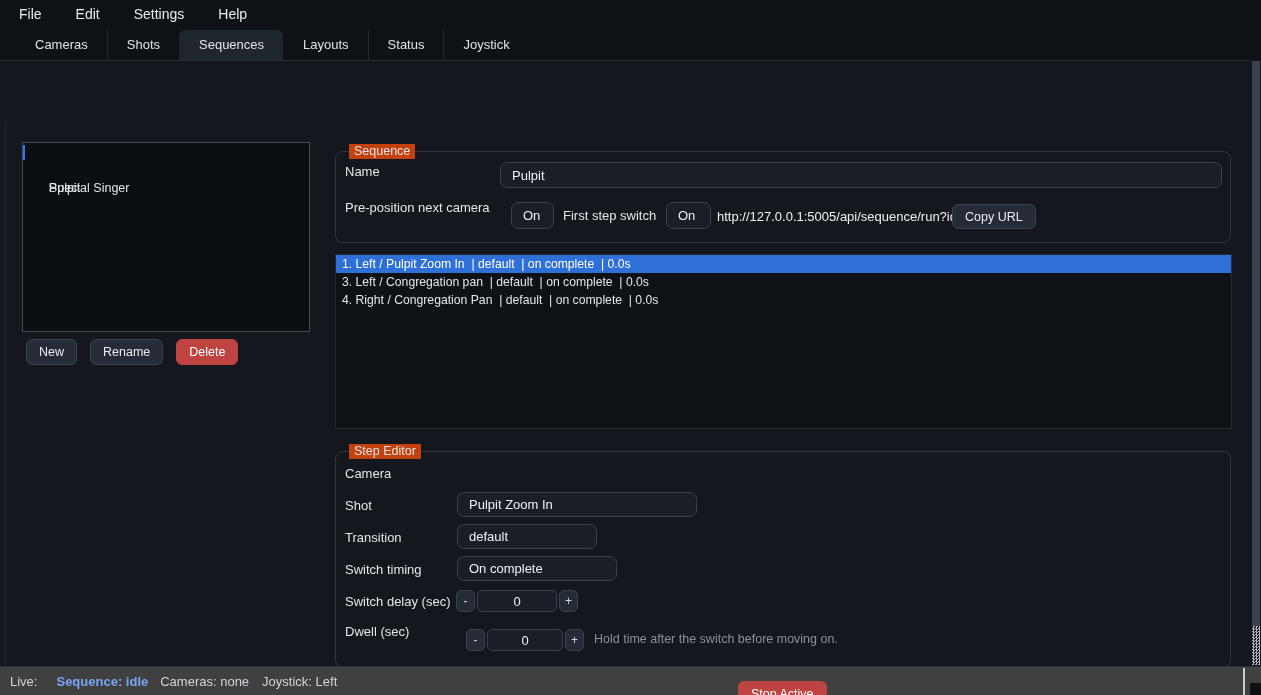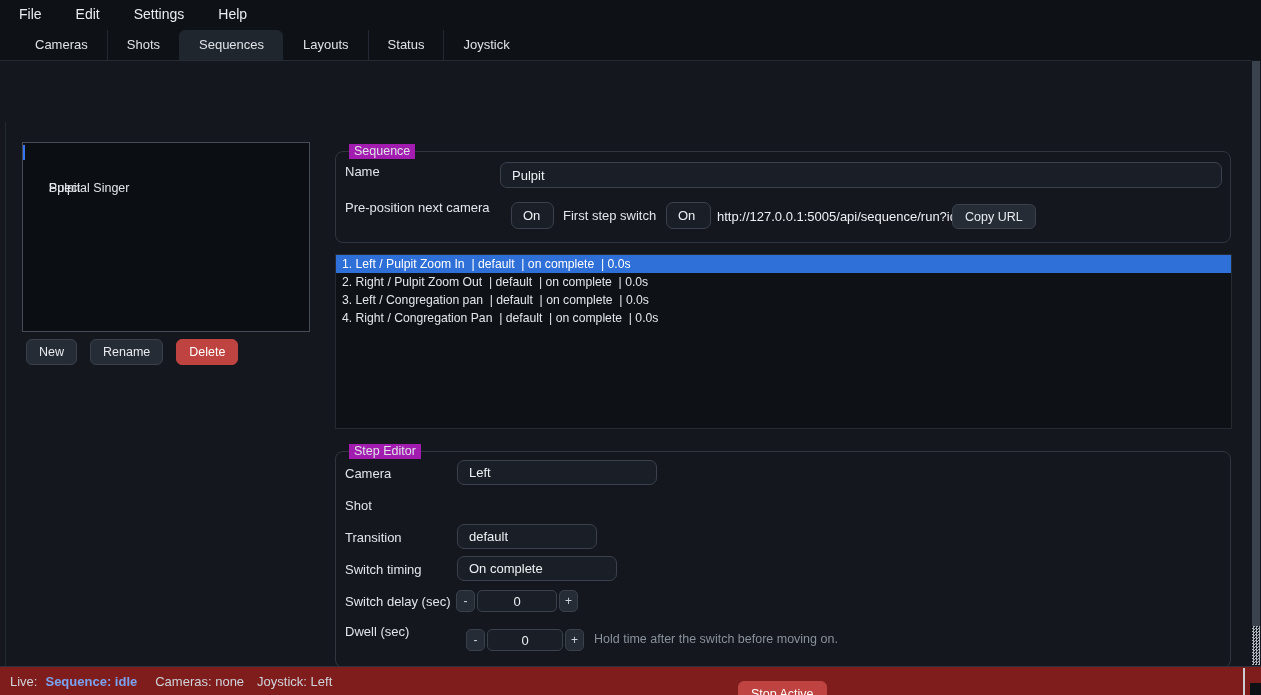--- a/index.html
+++ b/index.html
@@ -26,43 +26,43 @@
   
   .seq-listbox{position:absolute;left:22px;top:81px;width:288px;height:190px;background:#0b0e12;border:1px solid #454c56;}
   .seq-item{position:relative;height:18px;line-height:18px;padding-left:5px;font-size:12.5px;color:#e2e6eb;white-space:pre;}
   .seq-caret{position:absolute;left:0;top:2px;width:2px;height:15px;background:#3574f0;}
   .list-btn-row{position:absolute;left:26px;top:278px;display:flex;gap:13px;}
   
   .btn{display:inline-flex;align-items:center;justify-content:center;height:26px;padding:0 12px;background:#262c36;border:1px solid #3a414c;border-radius:6px;color:#e8ebef;font-size:12.5px;white-space:nowrap;cursor:default;}
   .btn-danger{background:#bf4441;border-color:#bf4441;color:#ffffff;}
   
   .group{position:absolute;border:1px solid #30363f;border-radius:8px;}
-  .group-title{position:absolute;top:-8px;left:13px;background:#a21caf;padding:0 5px;font-size:12.5px;color:#dfe3e8;line-height:15px;}
+  .group-title{position:absolute;top:-8px;left:13px;background:#c2410c;padding:0 5px;font-size:12.5px;color:#dfe3e8;line-height:15px;}
   .g-seq{left:335px;top:90px;width:896px;height:92px;}
   .g-edit{left:335px;top:390px;width:896px;height:217px;}
   .lbl{position:absolute;font-size:13px;color:#e2e6eb;white-space:nowrap;}
   .field{position:absolute;background:#1a1f27;border:1px solid #3a414d;border-radius:7px;color:#eef1f4;font-size:13px;font-family:"Liberation Sans",sans-serif;padding:0 11px;outline:none;}
   input.field{display:block;}
   div.field{display:flex;align-items:center;}
   .hint{position:absolute;font-size:12.5px;color:#89919b;white-space:nowrap;}
   .url-text{position:absolute;font-size:13px;color:#eef1f4;white-space:nowrap;}
   
   .step-list{position:absolute;left:335px;top:193px;width:897px;height:175px;background:#0e1116;border:1px solid #252b33;}
   .step-row{height:18px;line-height:18px;padding-left:6px;font-size:12.2px;color:#e3e7ec;white-space:pre;}
   .step-row.selected{background:#2e6fd8;color:#ffffff;}
   
   .spin-btn{position:absolute;width:19px;height:22px;background:#262c36;border:1px solid #3a414c;border-radius:5px;color:#cfd4da;font-size:12px;display:flex;align-items:center;justify-content:center;}
   .spin-val{position:absolute;height:22px;background:#1a1f27;border:1px solid #3a414d;border-radius:5px;color:#eef1f4;font-size:13px;text-align:center;padding:0;}
   
   .actions-row{position:absolute;left:338px;top:615px;display:flex;gap:8px;}
   
-  .statusbar{position:absolute;left:0;top:666px;width:1261px;height:29px;background:#7f1d1d;border-top:1px solid #2b313a;z-index:5;}
+  .statusbar{position:absolute;left:0;top:666px;width:1261px;height:29px;background:#404040;border-top:1px solid #2b313a;z-index:5;}
   .status-items{position:absolute;left:10px;top:0;height:28px;display:flex;align-items:center;font-size:13px;color:#cfd4da;}
-  .status-seq{color:#7aa3f2;font-weight:bold;margin-left:8px;text-align:right;}
-  .status-cam{margin-left:18px;}
+  .status-seq{color:#7aa3f2;font-weight:bold;margin-left:19px;text-align:right;}
+  .status-cam{margin-left:12px;}
   .status-joy{margin-left:13px;}
   .stop-active{position:absolute;left:738px;top:14px;height:26px;}
   .status-vline{position:absolute;left:1243px;top:1px;width:2px;height:28px;background:#c9ced4;}
   .status-corner{position:absolute;left:1250px;top:16px;width:11px;height:13px;background:#0d1014;}
   
   .scrollbar{position:absolute;left:1251px;top:60px;width:10px;height:605px;background:#14171d;z-index:4;}
   .sb-thumb{position:absolute;left:1px;top:1px;width:8px;height:565px;background:#3a424d;}
   .sb-groove{position:absolute;left:1px;top:566px;width:8px;height:39px;
     background-image:conic-gradient(#adb3bb 90deg,#14181e 90deg 180deg,#adb3bb 180deg 270deg,#14181e 270deg);
     background-size:3px 3px;}
@@ -111,32 +111,31 @@
     <div class="lbl" style="left:9px;top:48px;">Pre-position next camera</div>
     <div class="field" style="left:175px;top:50px;width:43px;height:27px;">On</div>
     <div class="lbl" style="left:227px;top:56px;">First step switch</div>
     <div class="field" style="left:330px;top:50px;width:45px;height:27px;">On</div>
     <div class="url-text" style="left:381px;top:57px;">http://127.0.0.1:5005/api/sequence/run?id=2</div>
     <div class="btn" style="position:absolute;left:616px;top:52px;height:25px;">Copy URL</div>
   </div>
 
   <div class="step-list">
     <div class="step-row selected">1. Left / Pulpit Zoom In  | default  | on complete  | 0.0s</div>
-    <div class="step-row">2. Right / Pulpit Zoom Out  | default  | on complete  | 0.0s</div>
     <div class="step-row">3. Left / Congregation pan  | default  | on complete  | 0.0s</div>
     <div class="step-row">4. Right / Congregation Pan  | default  | on complete  | 0.0s</div>
   </div>
 
   <div class="group g-edit">
     <div class="group-title">Step Editor</div>
 
     <div class="lbl" style="left:9px;top:14px;">Camera</div>
-    <div class="field" style="left:121px;top:8px;width:200px;height:25px;">Left</div>
 
     <div class="lbl" style="left:9px;top:46px;">Shot</div>
+    <div class="field" style="left:121px;top:40px;width:240px;height:25px;">Pulpit Zoom In</div>
 
     <div class="lbl" style="left:9px;top:78px;">Transition</div>
     <div class="field" style="left:121px;top:72px;width:140px;height:25px;">default</div>
 
     <div class="lbl" style="left:9px;top:110px;">Switch timing</div>
     <div class="field" style="left:121px;top:104px;width:160px;height:25px;">On complete</div>
 
     <div class="lbl" style="left:9px;top:142px;">Switch delay (sec)</div>
     <div class="spin-btn" style="left:120px;top:138px;">-</div>
     <input class="spin-val" style="left: 141px; top: 138px; width: 80px;" value="0">

